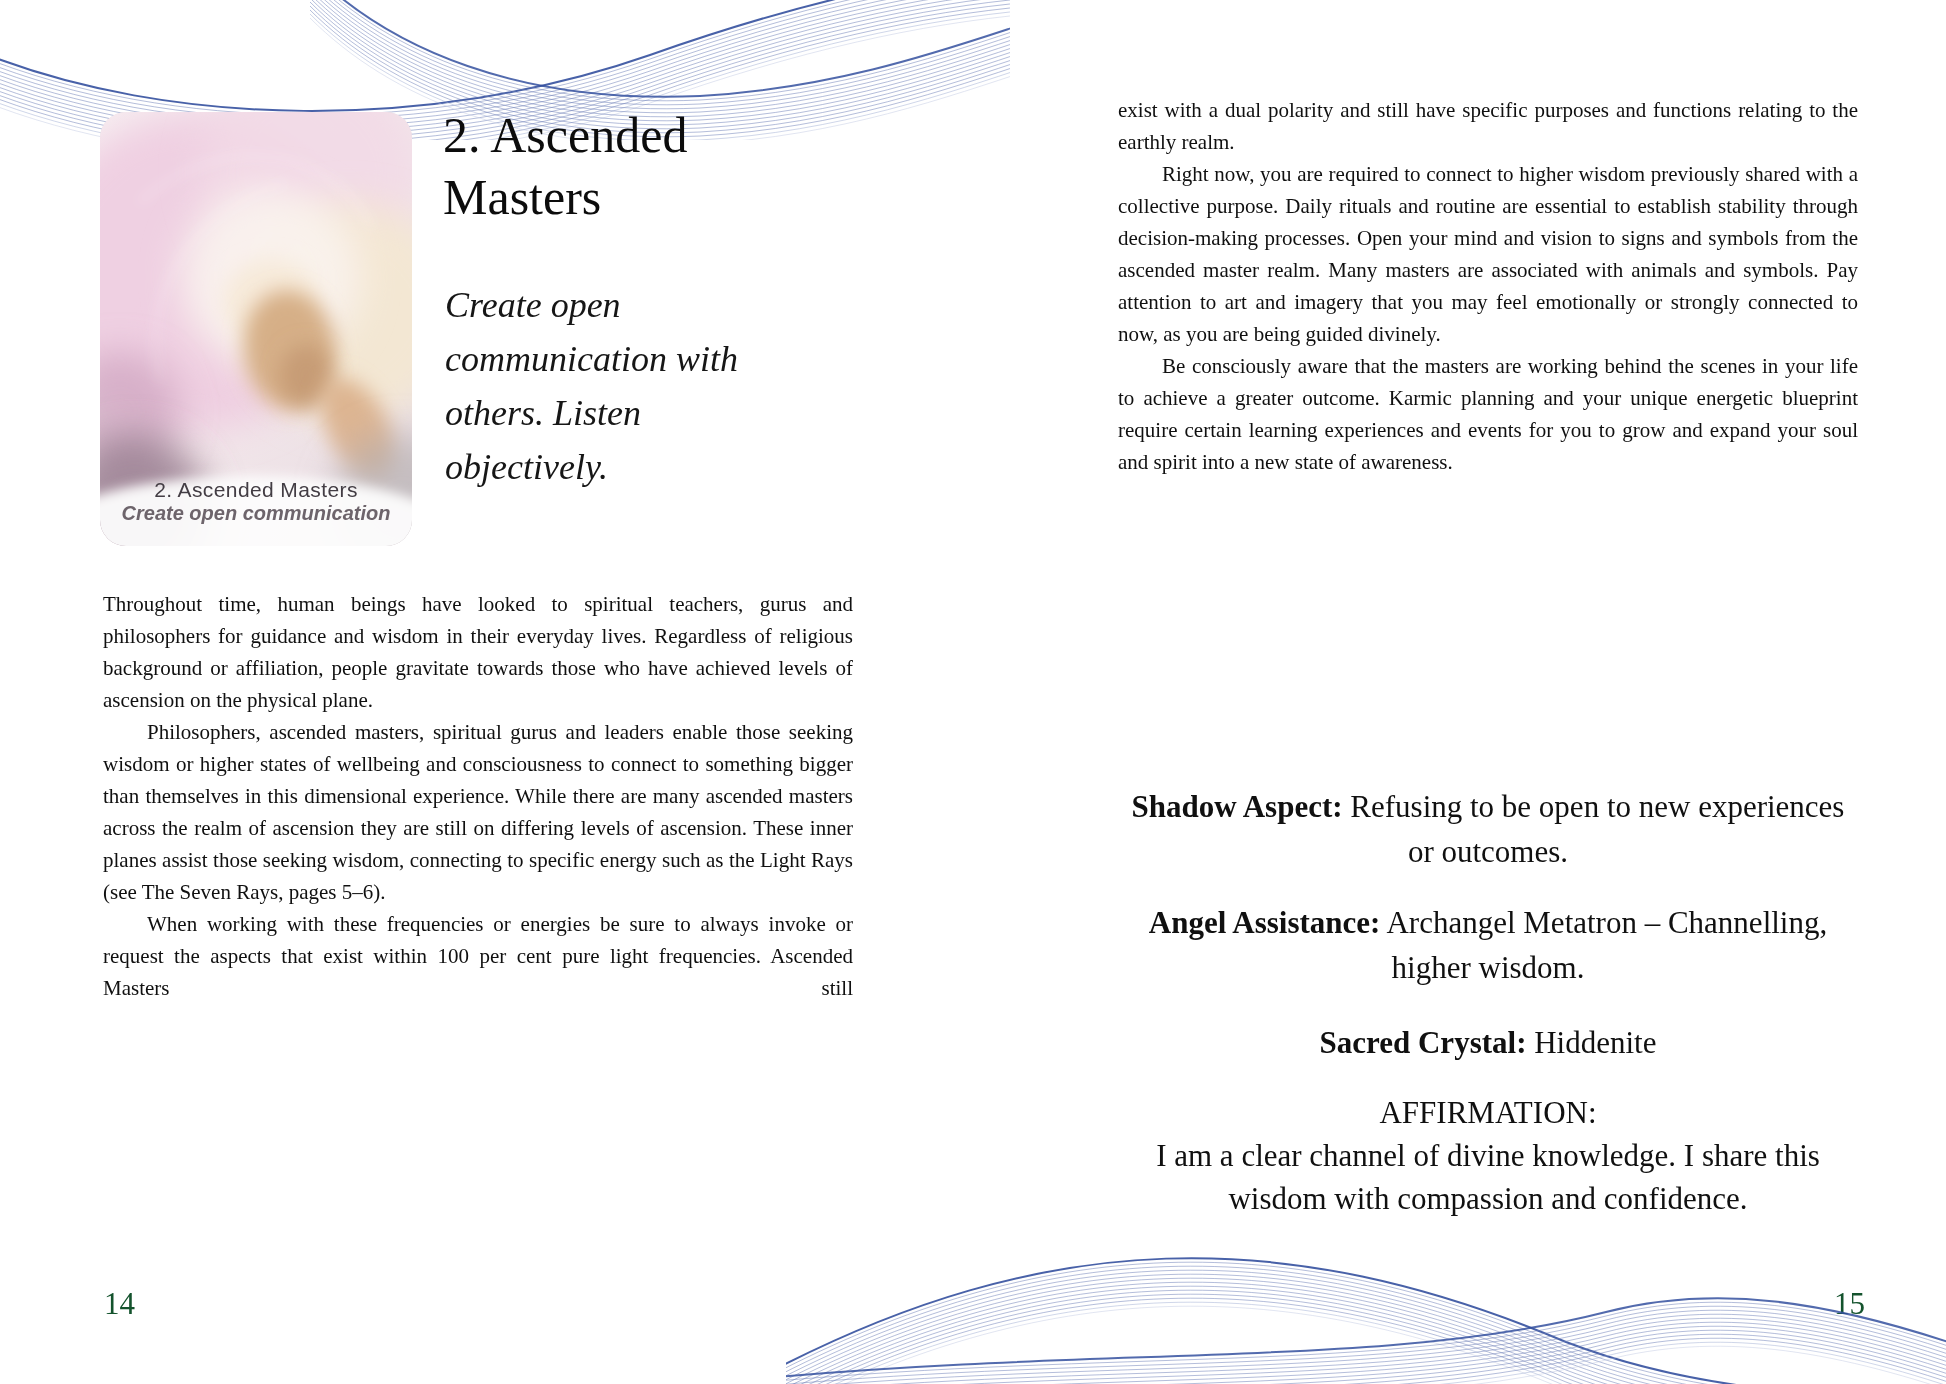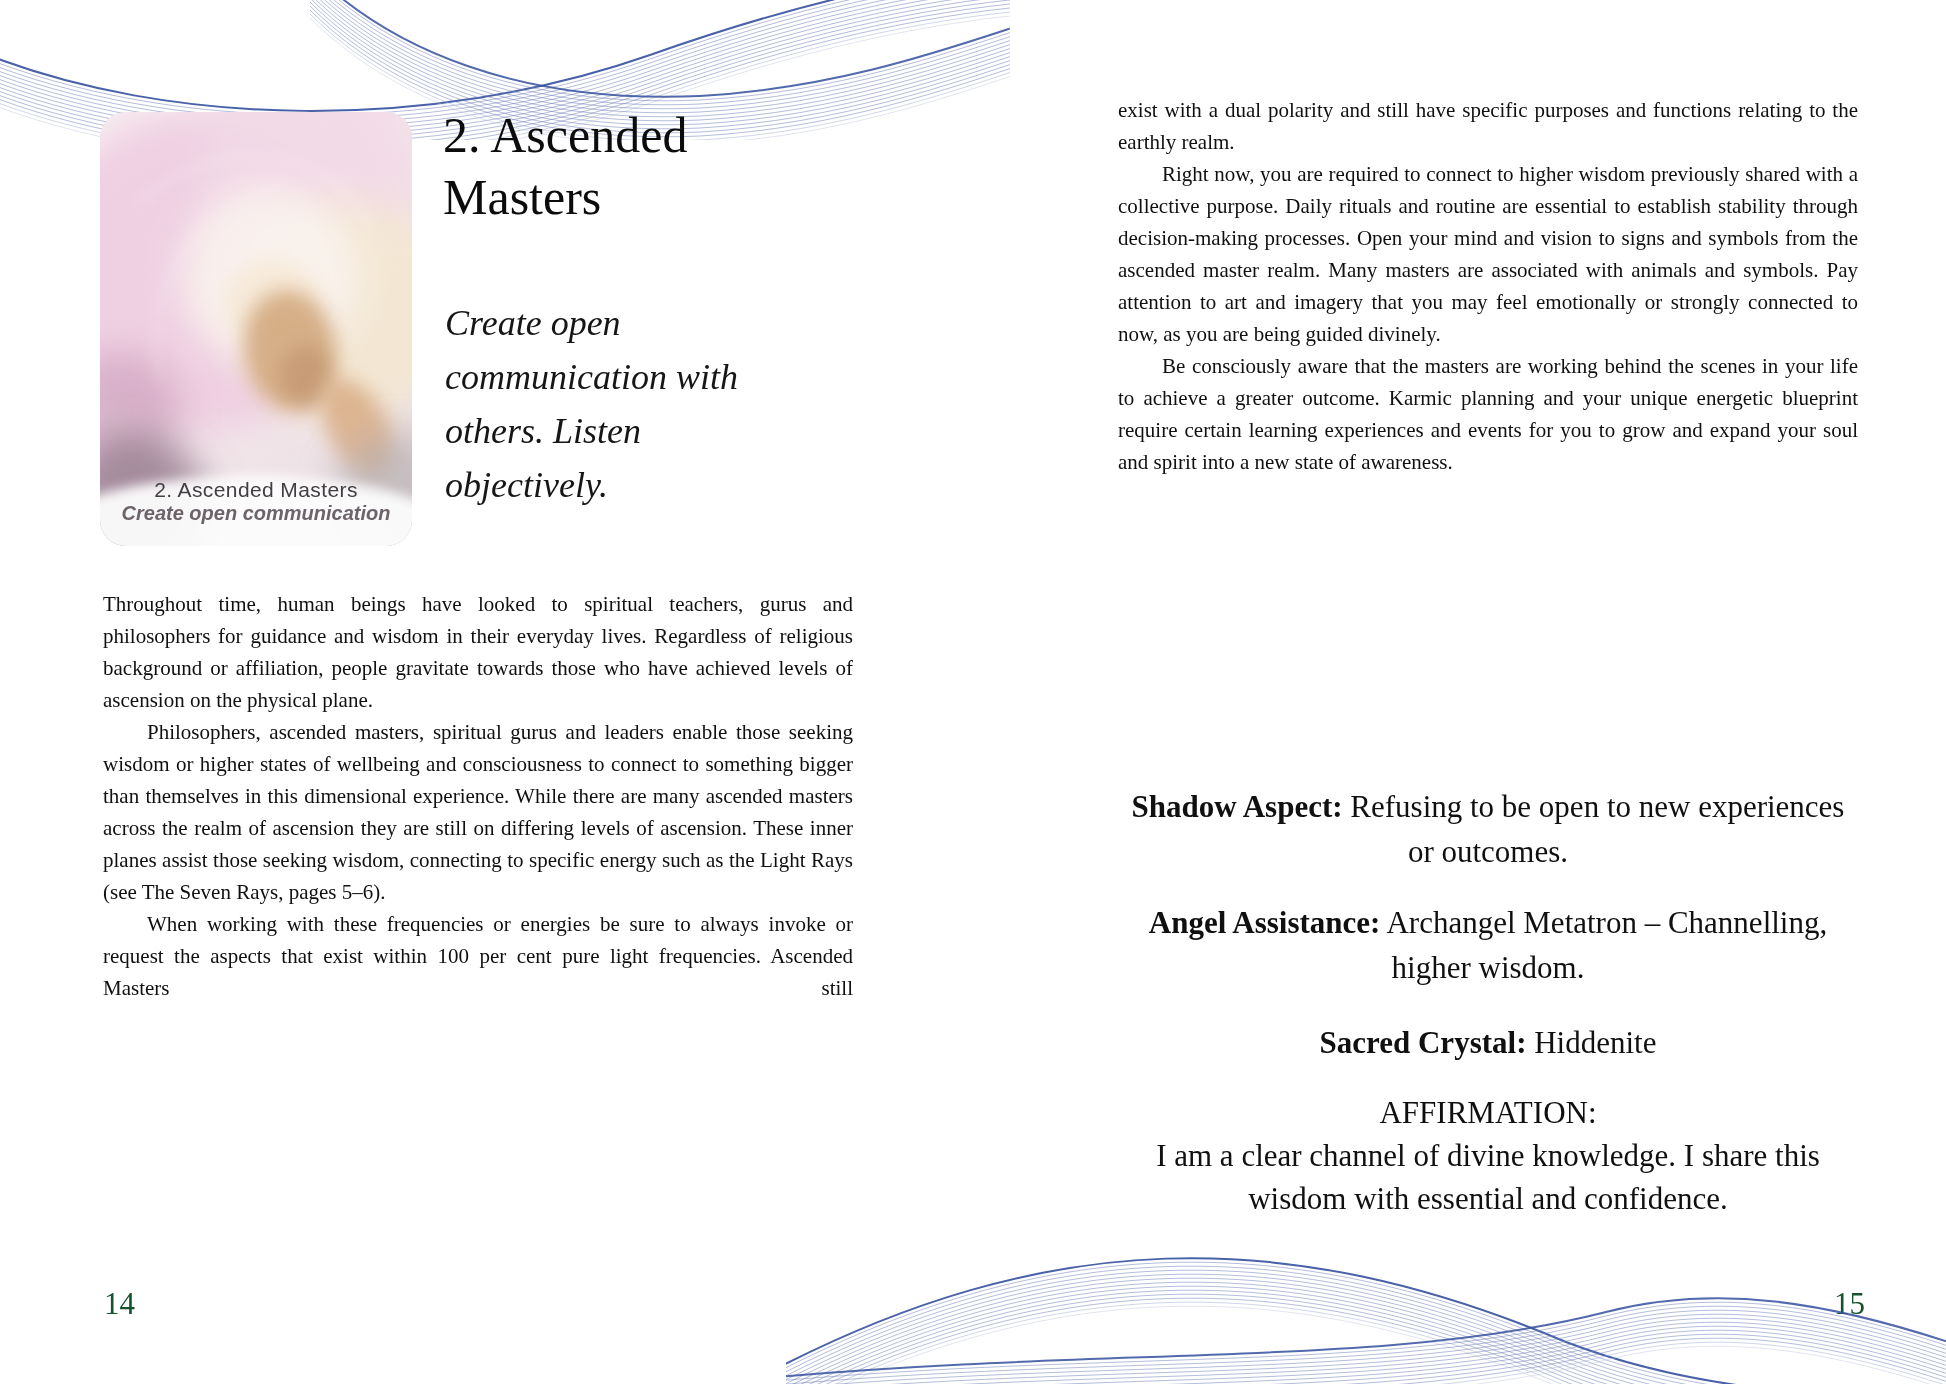--- a/index.html
+++ b/index.html
@@ -12,21 +12,21 @@
 
   
   .card{position:absolute;left:100px;top:112px;width:312px;height:434px;border-radius:26px;overflow:hidden;box-shadow:0 0 0 1px rgba(190,175,185,.35) inset;}
   .card svg{display:block;}
   .card-caption{position:absolute;left:0;right:0;top:366px;text-align:center;}
   .card-caption-title{font-family:"Liberation Sans",sans-serif;font-size:21px;letter-spacing:.4px;color:#433d44;}
   .card-caption-sub{font-family:"Liberation Sans",sans-serif;font-style:italic;font-weight:bold;font-size:20px;color:#6d646b;color:#6d646b;margin-top:0;}
 
   
   .heading{position:absolute;left:443px;top:104px;width:340px;font-size:50px;line-height:62px;color:#0c0c0c;}
-  .subtitle{position:absolute;left:445px;top:296px;width:330px;font-style:italic;font-size:36px;line-height:54px;color:#161616;}
+  .subtitle{position:absolute;left:445px;top:278px;width:330px;font-style:italic;font-size:36px;line-height:54px;color:#161616;}
   .body-left{position:absolute;left:103px;top:588px;width:750px;}
   .body-right{position:absolute;left:1118px;top:94px;width:740px;}
   .bodytext p{margin:0;font-size:21px;line-height:32px;text-align:justify;}
   .bodytext p.indent{text-indent:44px;}
   .bodytext p.fill-last{text-align-last:justify;}
 
   
   .sections{position:absolute;left:1118px;top:784px;width:740px;text-align:center;}
   .section{font-size:31px;line-height:45px;margin:0;}
   .section .lbl{font-weight:bold;}
@@ -148,21 +148,21 @@
     <p class="section sec-angel">
       <span class="lbl">Angel Assistance:</span>
       <span>Archangel Metatron – Channelling, higher wisdom.</span>
     </p>
     <p class="section sec-crystal">
       <span class="lbl">Sacred Crystal:</span>
       <span>Hiddenite</span>
     </p>
     <div class="affirmation">
       <span class="aff-label">AFFIRMATION:</span>
-      <span>I am a clear channel of divine knowledge. I share this wisdom with essential and confidence.</span>
+      <span>I am a clear channel of divine knowledge. I share this wisdom with compassion and confidence.</span>
     </div>
   </div>
 
   <div class="pagenum pn-right">15</div>
 
   <svg class="deco-br" width="1160" height="132" viewBox="0 0 1160 132">
     <defs>
       <path id="wbrA" d="M -20 122 C 260 -25, 500 -28, 780 90 C 890 132, 1000 144, 1180 150" fill="none"></path>
       <path id="wbrB" d="M -20 126 C 330 94, 600 116, 820 60 C 930 32, 1040 48, 1180 96" fill="none"></path>
     </defs>

